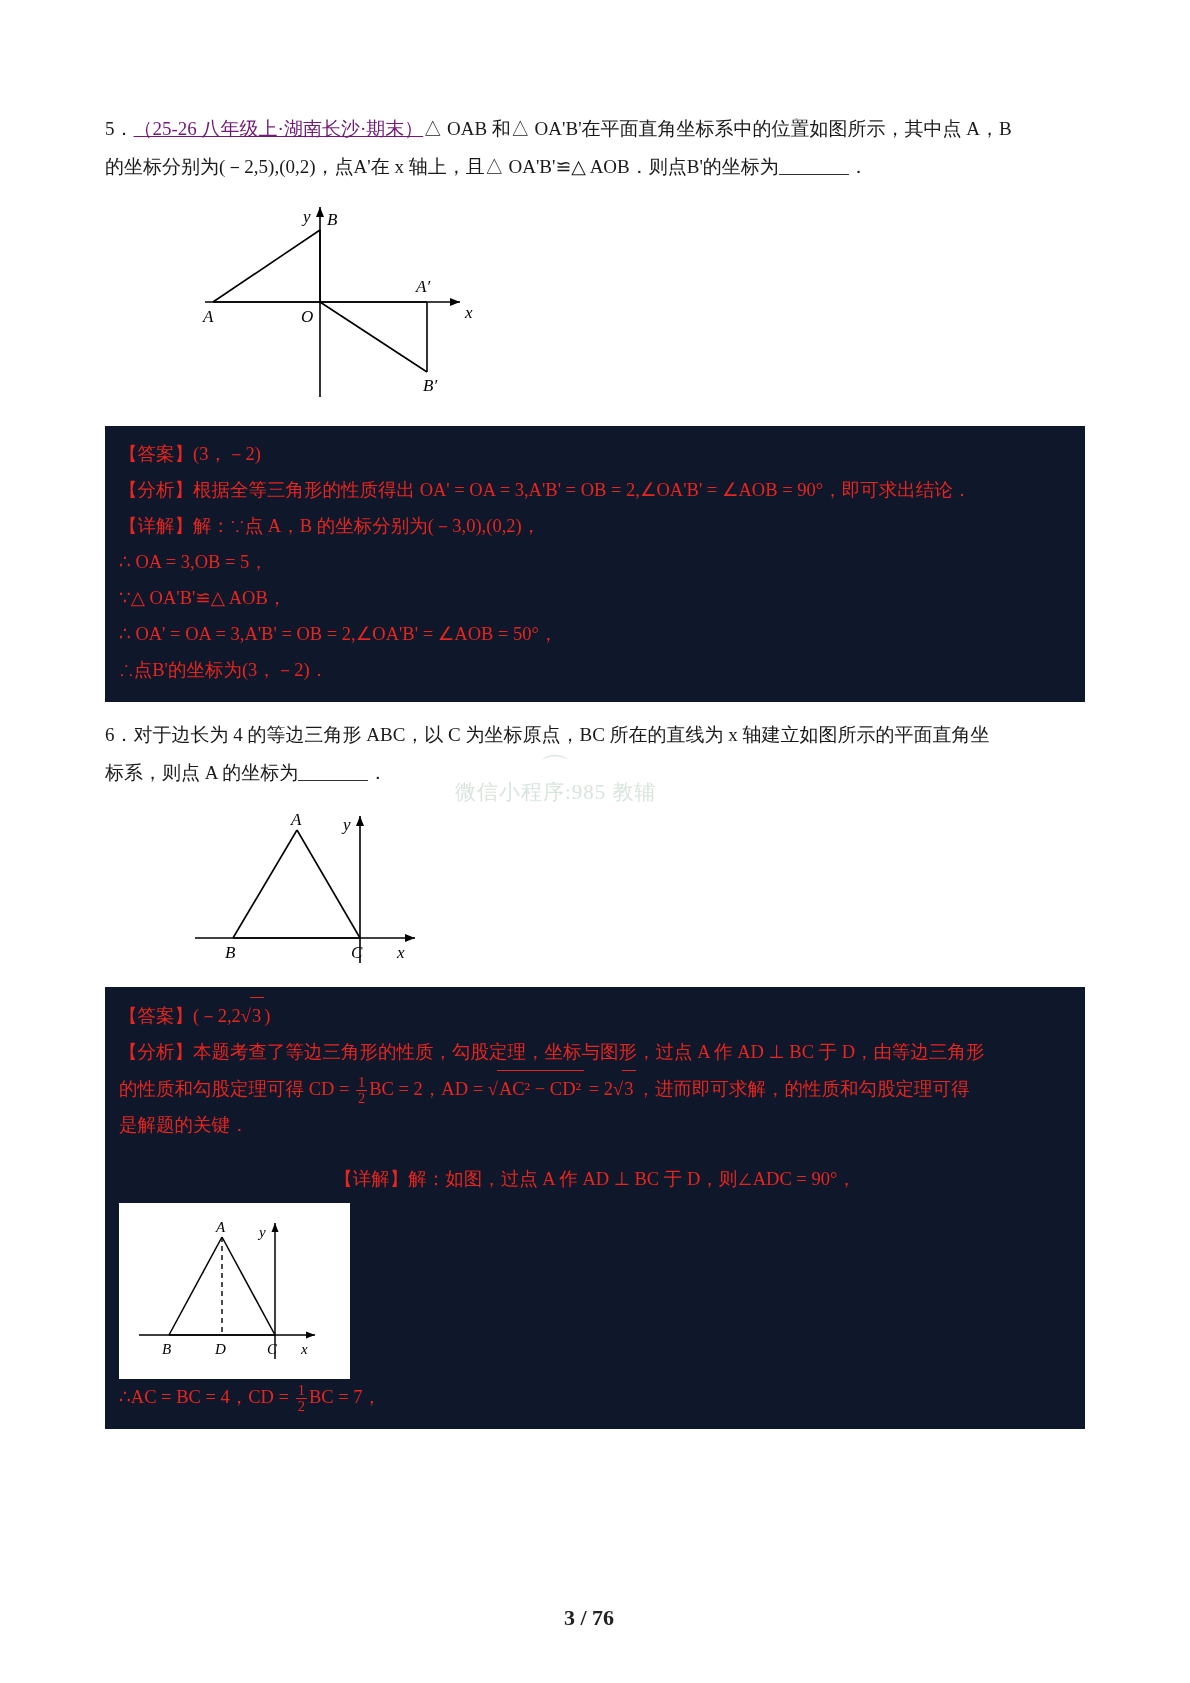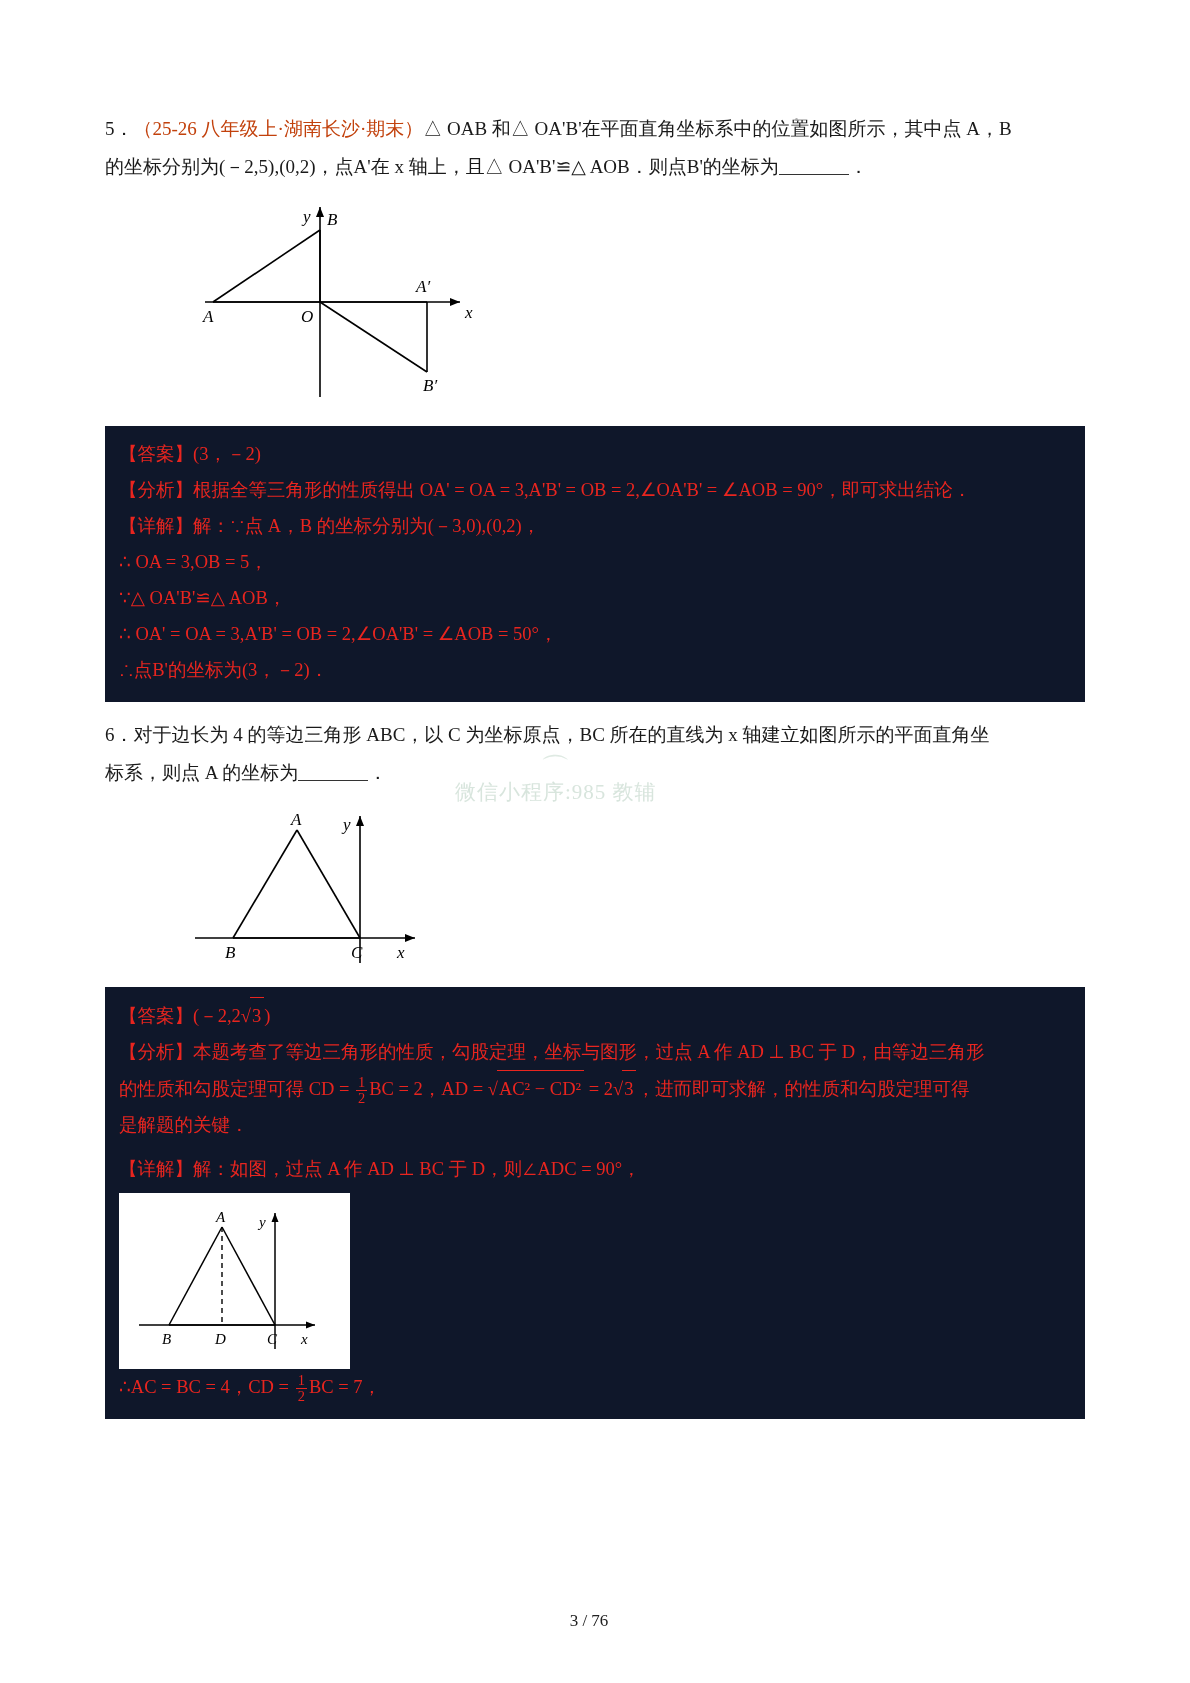--- a/index.html
+++ b/index.html
@@ -18,21 +18,21 @@
     height:1683px;
     box-sizing:border-box;
     padding:110px 105px 60px 105px;
   }
   .q-line{
     font-size:19px;
     line-height:38px;
     color:#1a1a1a;
   }
   .q-num{ font-weight:normal; }
-  .q-source{ color:#c2410c; }
+  .q-source{ color:#701a75;text-decoration:underline; }
   .blank{
     display:inline-block;
     border-bottom:1.4px solid #333;
     width:70px;
     height:18px;
     vertical-align:-2px;
   }
   .fig-wrap{ margin:6px 0 0 0; }
   .ans-block{
     background:#0f172a;
@@ -60,23 +60,23 @@
     padding:0 3px 0 2px;
     margin-left:-1px;
   }
   .sqrtsym{ display:inline-block; }
   .footer{
     position:absolute;
     bottom:52px;
     left:0;
     width:1178px;
     text-align:center;
-    font-size:17px;
+    font-size:22px;
     color:#222;
-    font-weight:normal;
+    font-weight:bold;
   }
   .watermark{
     position:absolute;
     left:455px;
     top:760px;
     font-size:21px;
     color:#d8e5dd;
     letter-spacing:1px;
     pointer-events:none;
   }
@@ -180,21 +180,21 @@
       <p>
         <span class="tag">【答案】</span><span>(－2,2</span><span class="sqrtsym">√</span><span class="sqrt">3</span><span>)</span>
       </p>
       <p>
         <span class="tag">【分析】</span><span>本题考查了等边三角形的性质，勾股定理，坐标与图形，过点 A 作 AD ⊥ BC 于 D，由等边三角形</span>
       </p>
       <p>
         <span>的性质和勾股定理可得 CD = </span><span class="frac"><span class="num">1</span><span class="den">2</span></span><span>BC = 2，AD = </span><span class="sqrtsym">√</span><span class="sqrt">AC² − CD²</span><span> = 2</span><span class="sqrtsym">√</span><span class="sqrt">3</span><span>，进而即可求解，的性质和勾股定理可得</span>
       </p>
       <p>是解题的关键．</p>
-      <p style="margin-top:8px;">
+      <p style="margin-top:18px;text-align:center;">
         <span class="tag">【详解】</span><span>解：如图，过点 A 作 AD ⊥ BC 于 D，则∠ADC = 90°，</span>
       </p>
 
       <div class="fig-wrap" style="background:#ffffff; width:225px; padding:4px 0 0 6px;">
         <svg width="215" height="160" viewBox="0 0 215 160">
           <line x1="14" y1="128" x2="190" y2="128" stroke="#000" stroke-width="1.5"></line>
           <polygon points="190,128 181,124.5 181,131.5" fill="#000"></polygon>
           <line x1="150" y1="152" x2="150" y2="16" stroke="#000" stroke-width="1.5"></line>
           <polygon points="150,16 146.5,25 153.5,25" fill="#000"></polygon>
           <line x1="44" y1="128" x2="150" y2="128" stroke="#000" stroke-width="1.5"></line>

